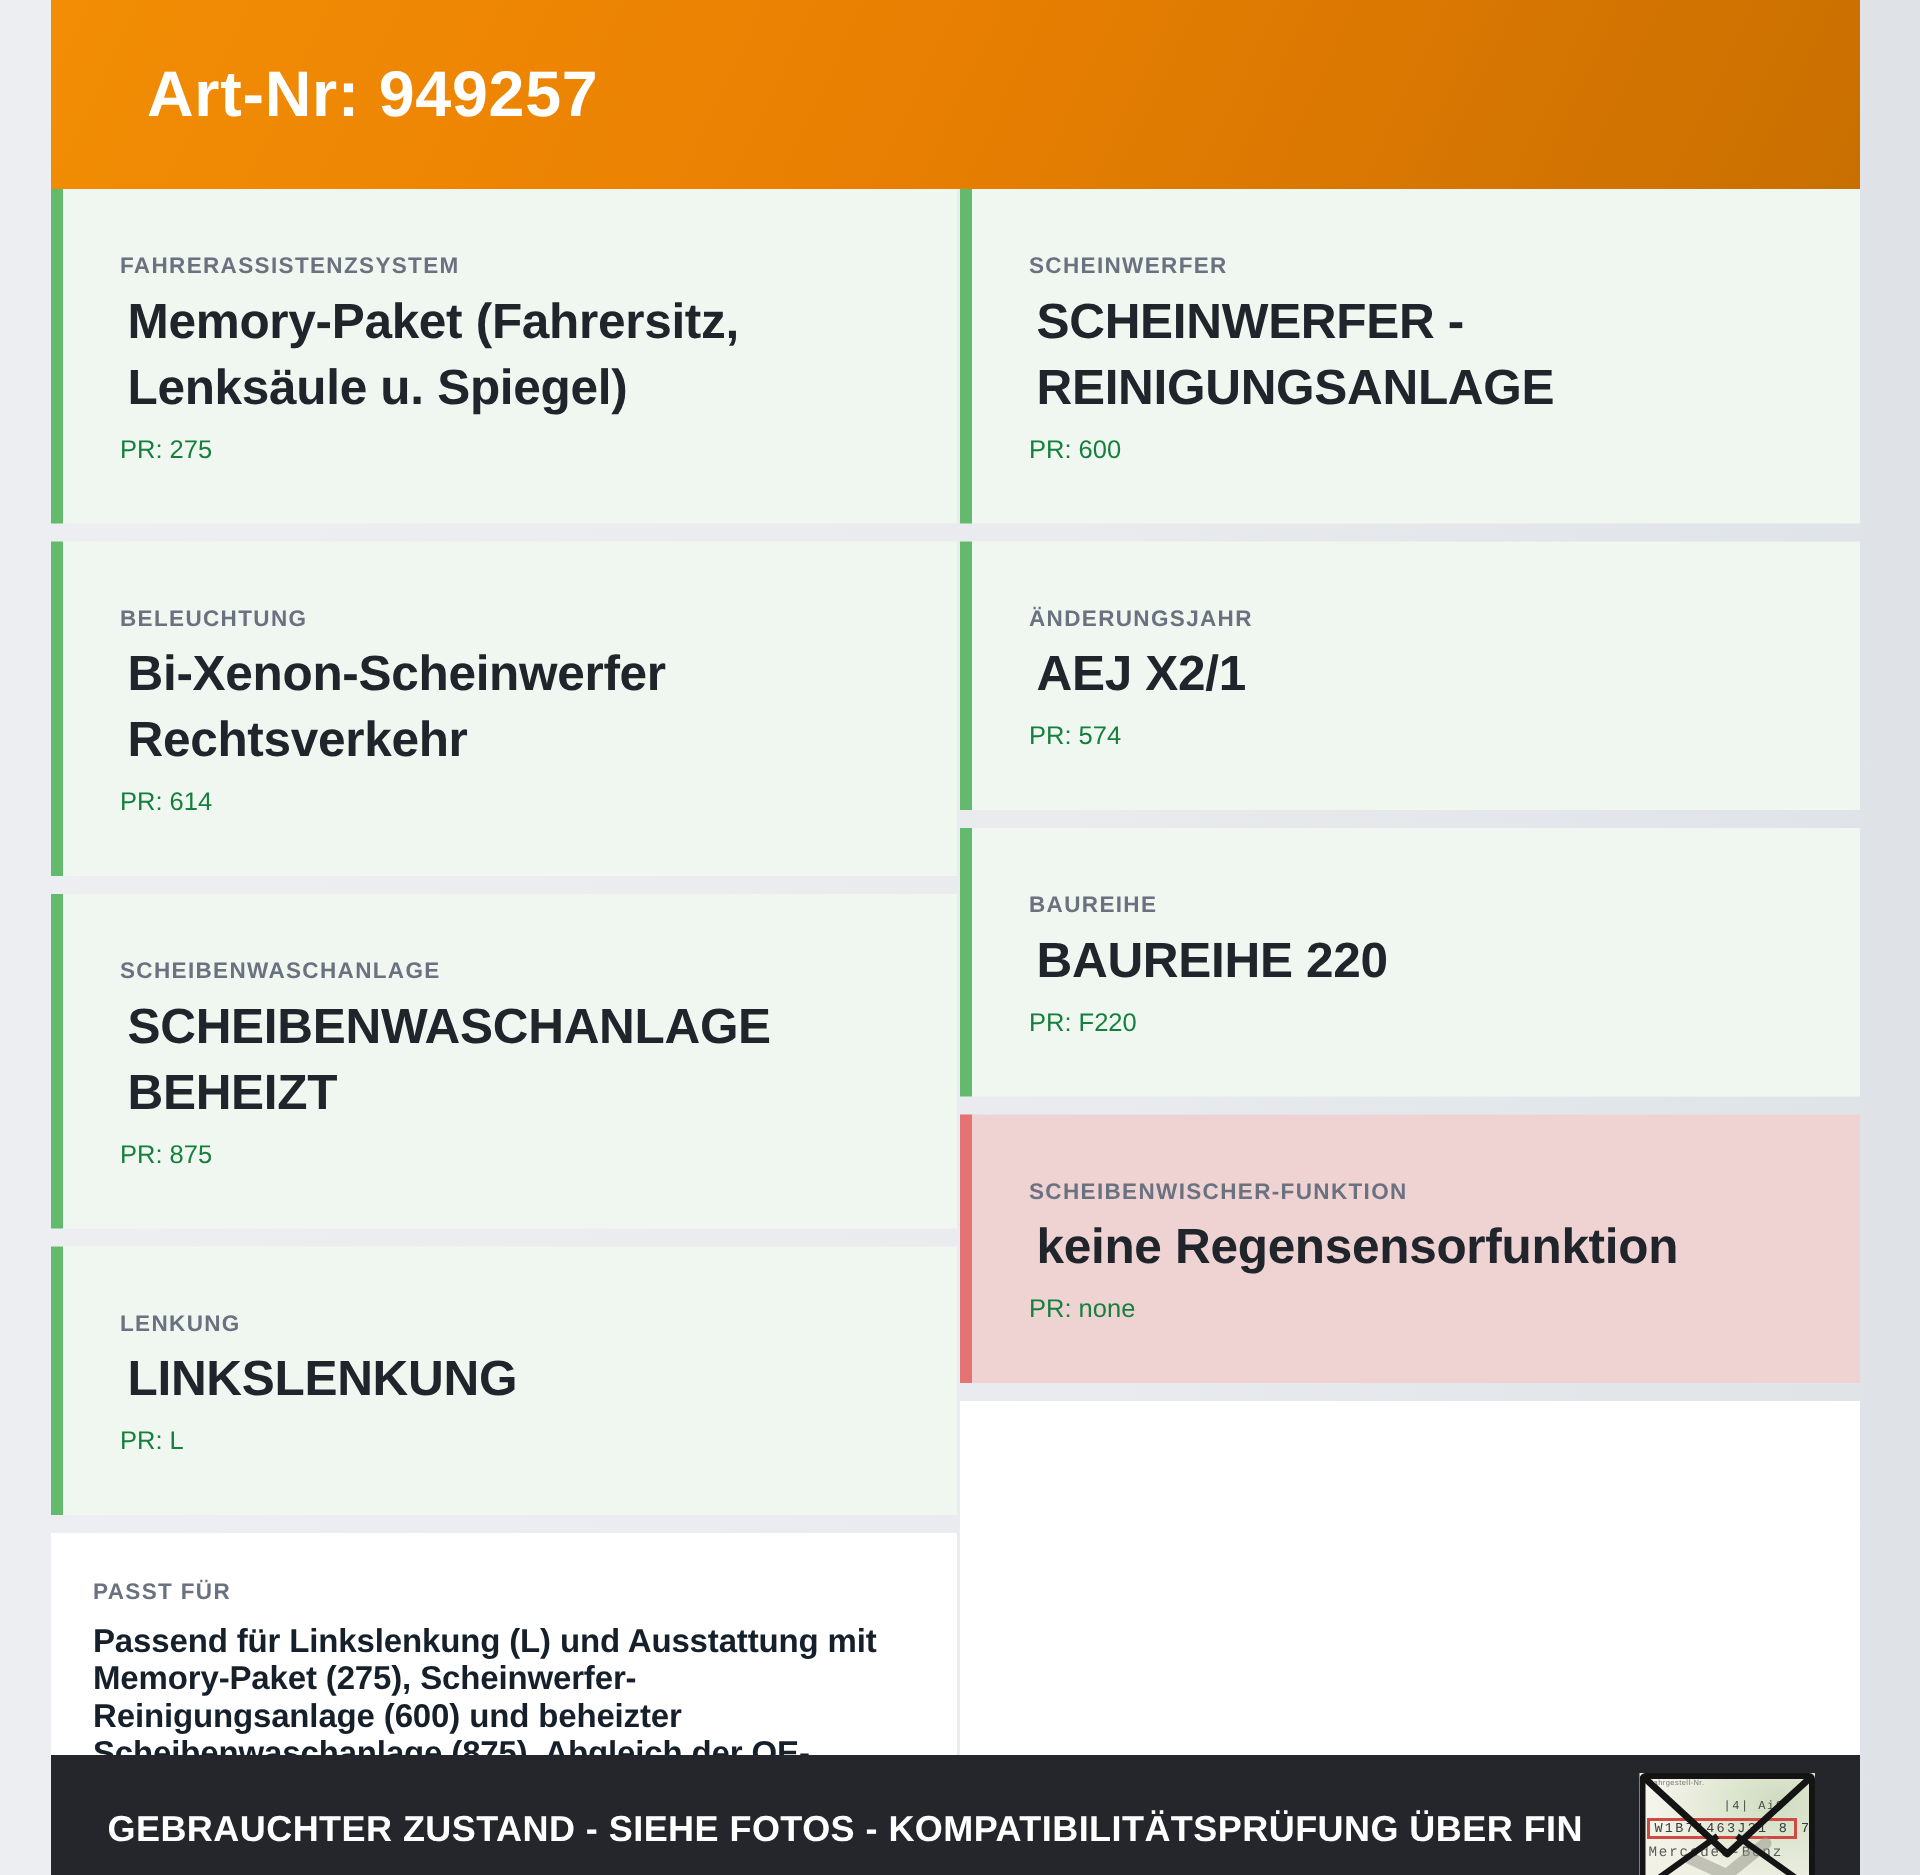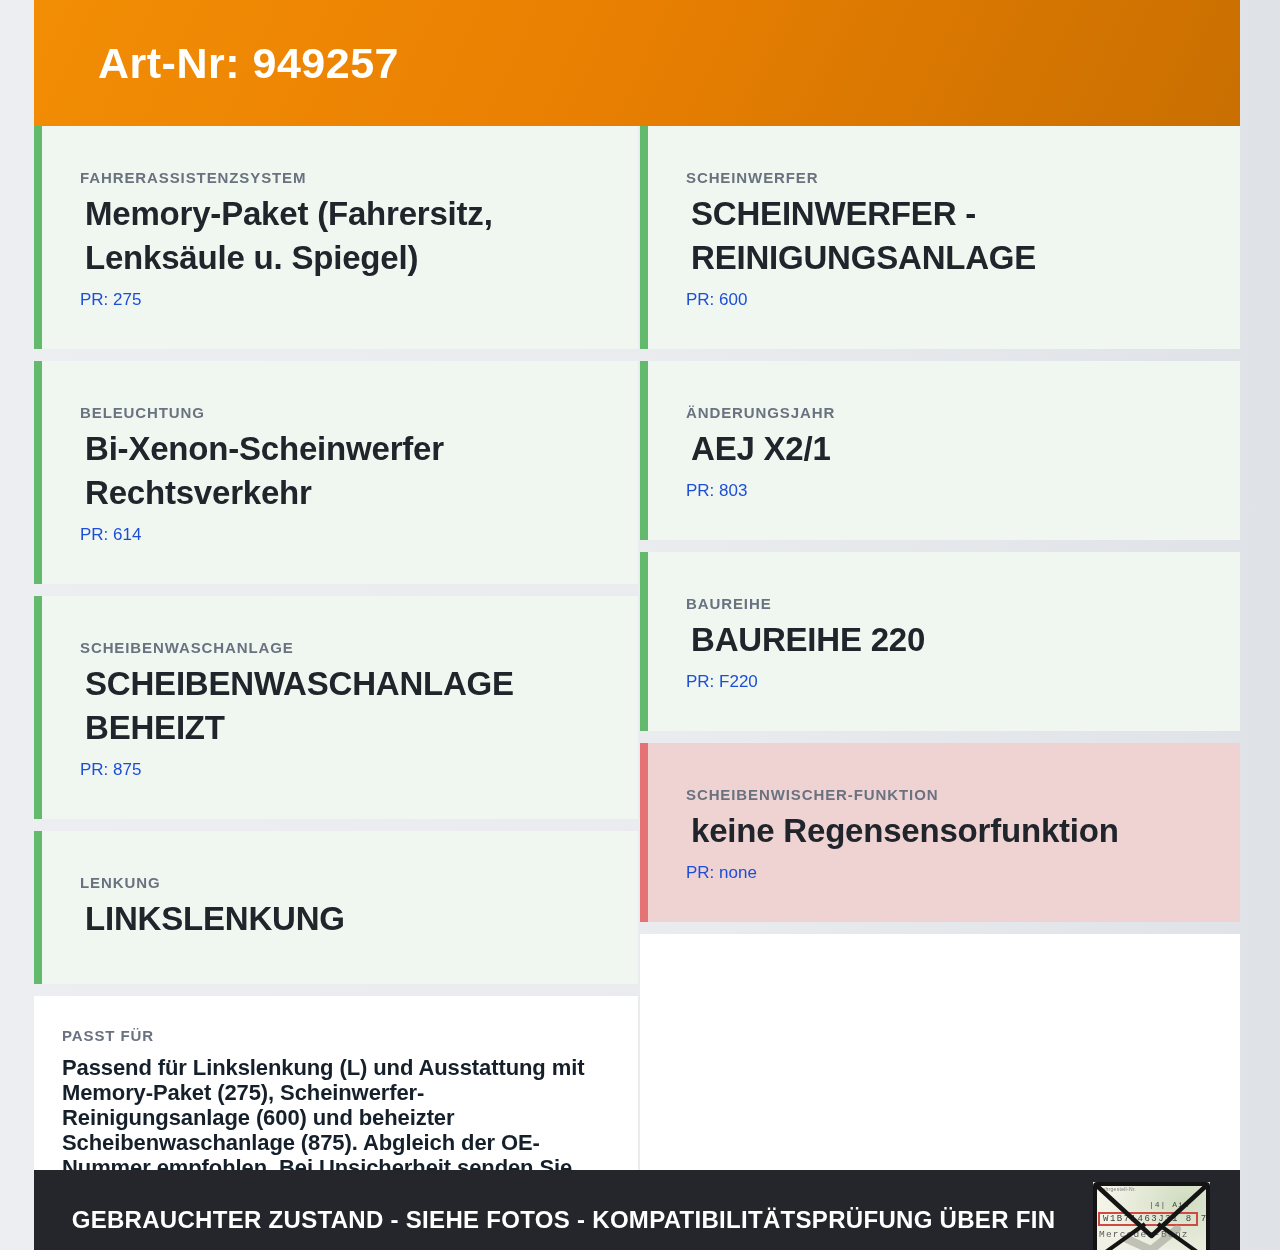--- a/index.html
+++ b/index.html
@@ -36,21 +36,21 @@
   }
   .card.incompatible{background:#efd3d3;border-left-color:#e57373;}
   .card .cat{
     font-size:15px;font-weight:700;letter-spacing:.9px;color:#6a7280;
     text-transform:uppercase;line-height:19px;margin:0 0 4px 0;
   }
   .card .title{
     font-size:33px;font-weight:700;color:#20252c;line-height:44px;
     white-space:pre-line;margin:5px;letter-spacing:-.2px;
   }
-  .card .pr{font-size:17px;color:#1d4ed8;line-height:23px;margin:8px 0 0 0;}
+  .card .pr{font-size:17px;color:#15803d;line-height:23px;margin:8px 0 0 0;}
 
   .fitnote{
     flex:1;box-sizing:border-box;background:#ffffff;
     padding:30px 26px 24px 28px;
   }
   .fitnote .cat{
     font-size:15px;font-weight:700;letter-spacing:.9px;color:#6a7280;
     line-height:19px;margin:0 0 10px 0;
   }
   .fitnote .txt{
@@ -123,38 +123,39 @@
   </div>
         <div class="card compatible">
     <p class="cat">SCHEIBENWASCHANLAGE</p>
     <p class="title">SCHEIBENWASCHANLAGE
 BEHEIZT</p>
     <p class="pr">PR: 875</p>
   </div>
         <div class="card compatible">
     <p class="cat">LENKUNG</p>
     <p class="title">LINKSLENKUNG</p>
+    <p class="pr">PR: L</p>
   </div>
         <div class="fitnote">
         <p class="cat">PASST FÜR</p>
         <p class="txt">Passend für Linkslenkung (L) und Ausstattung mit Memory-Paket (275), Scheinwerfer-Reinigungsanlage (600) und beheizter Scheibenwaschanlage (875). Abgleich der OE-Nummer empfohlen. Bei Unsicherheit senden Sie uns Ihre Fahrgestellnummer zur Prüfung.</p>
       </div>
     </div>
     <div class="col" id="col-right">
 
       <div class="card compatible">
     <p class="cat">SCHEINWERFER</p>
     <p class="title">SCHEINWERFER -
 REINIGUNGSANLAGE</p>
     <p class="pr">PR: 600</p>
   </div>
         <div class="card compatible">
     <p class="cat">ÄNDERUNGSJAHR</p>
     <p class="title">AEJ X2/1</p>
-    <p class="pr">PR: 803</p>
+    <p class="pr">PR: 574</p>
   </div>
         <div class="card compatible">
     <p class="cat">BAUREIHE</p>
     <p class="title">BAUREIHE 220</p>
     <p class="pr">PR: F220</p>
   </div>
         <div class="card incompatible">
     <p class="cat">SCHEIBENWISCHER-FUNKTION</p>
     <p class="title">keine Regensensorfunktion</p>
     <p class="pr">PR: none</p>

